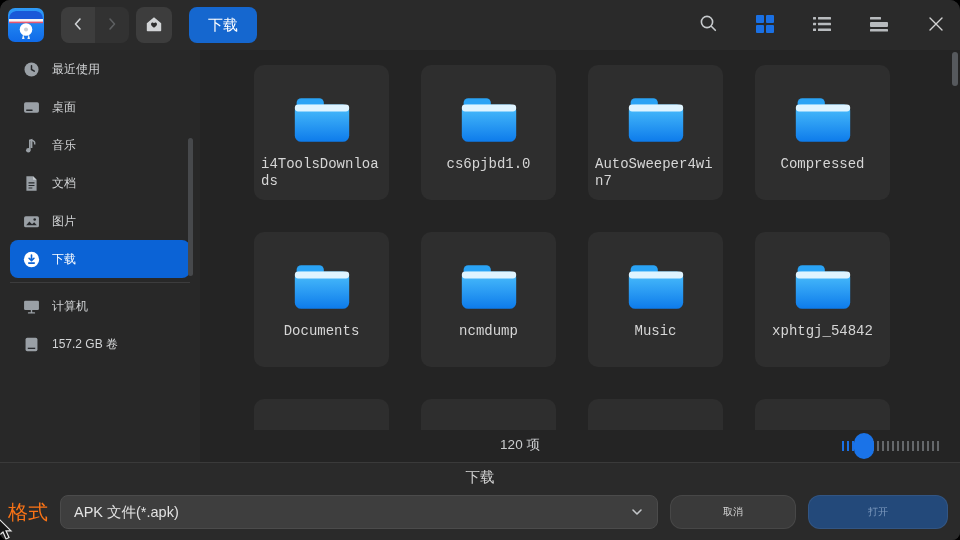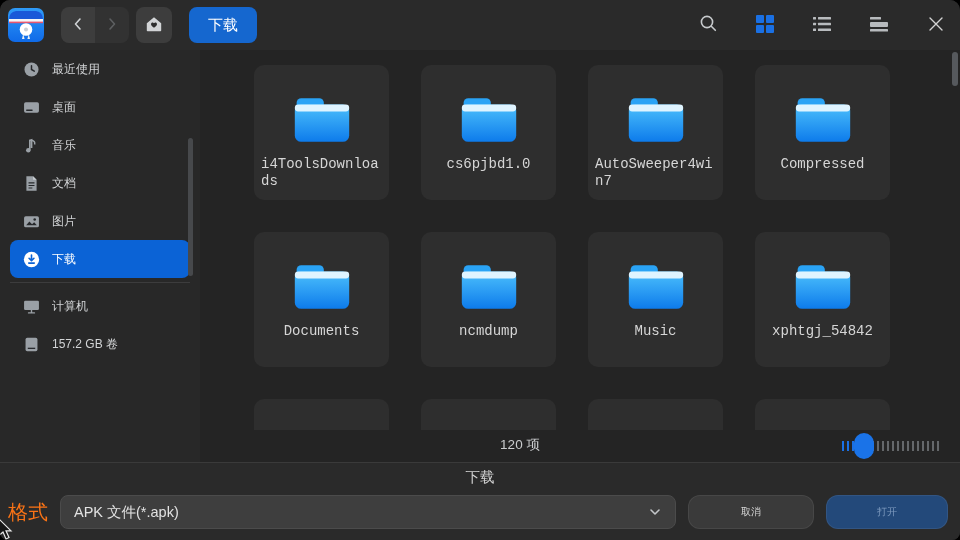--- a/index.html
+++ b/index.html
@@ -59,21 +59,21 @@
   
   .dialog-footer{height:78px;background:#2a2a2a;border-top:1px solid #3a3a3a;position:relative;}
   .f-title{text-align:center;margin-top:5px;color:#d4d4d4;font-size:14.5px;}
   .f-row{position:absolute;left:8px;right:12px;top:32px;height:34px;display:flex;align-items:center;gap:12px;}
   .fmt-label{color:#f97316;font-size:20px;flex:none;}
   .f-select{flex:1;height:34px;background:#3e3e3e;border:1px solid #4b4b4b;border-radius:8px;
     display:flex;align-items:center;padding:12px 13px;color:#e2e2e2;font-size:14.5px;cursor:pointer;}
   .chev{margin-left:auto;display:flex;}
   .btn{height:34px;border-radius:12px;border:1px solid rgba(255,255,255,.07);font-size:10px;flex:none;}
   .btn.cancel{width:126px;background:#3a3a3a;color:#d4d4d4;}
-  .btn.open{width:122px;background:#23497a;color:#7c99bd;}
+  .btn.open{width:140px;background:#23497a;color:#7c99bd;}
 
   .cursor{position:absolute;left:-4px;top:518px;pointer-events:none;}
 </style>
 </head>
 <body>
 
 <svg width="0" height="0" style="position:absolute">
   <defs>
     <linearGradient id="fgrad" x1="0" y1="0" x2="0" y2="1">
       <stop offset="0" stop-color="#4cc0fc"></stop>

